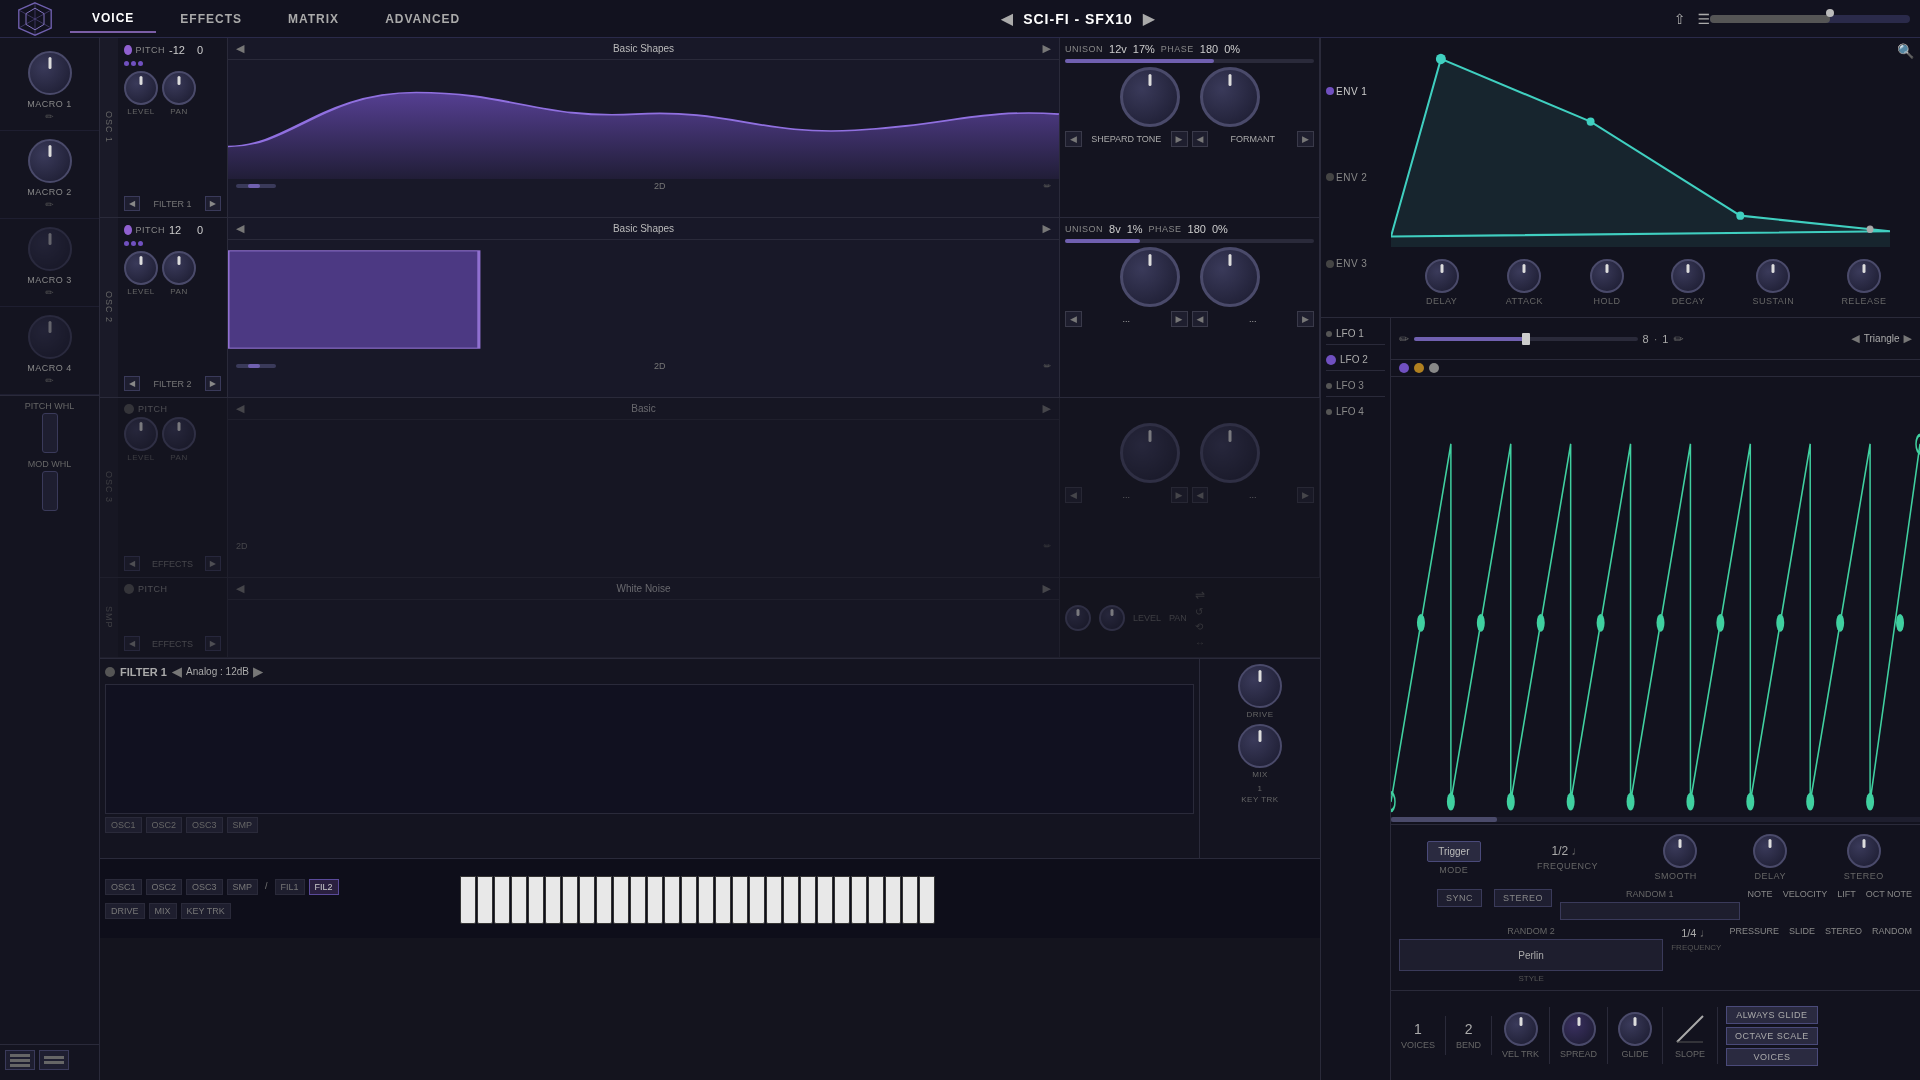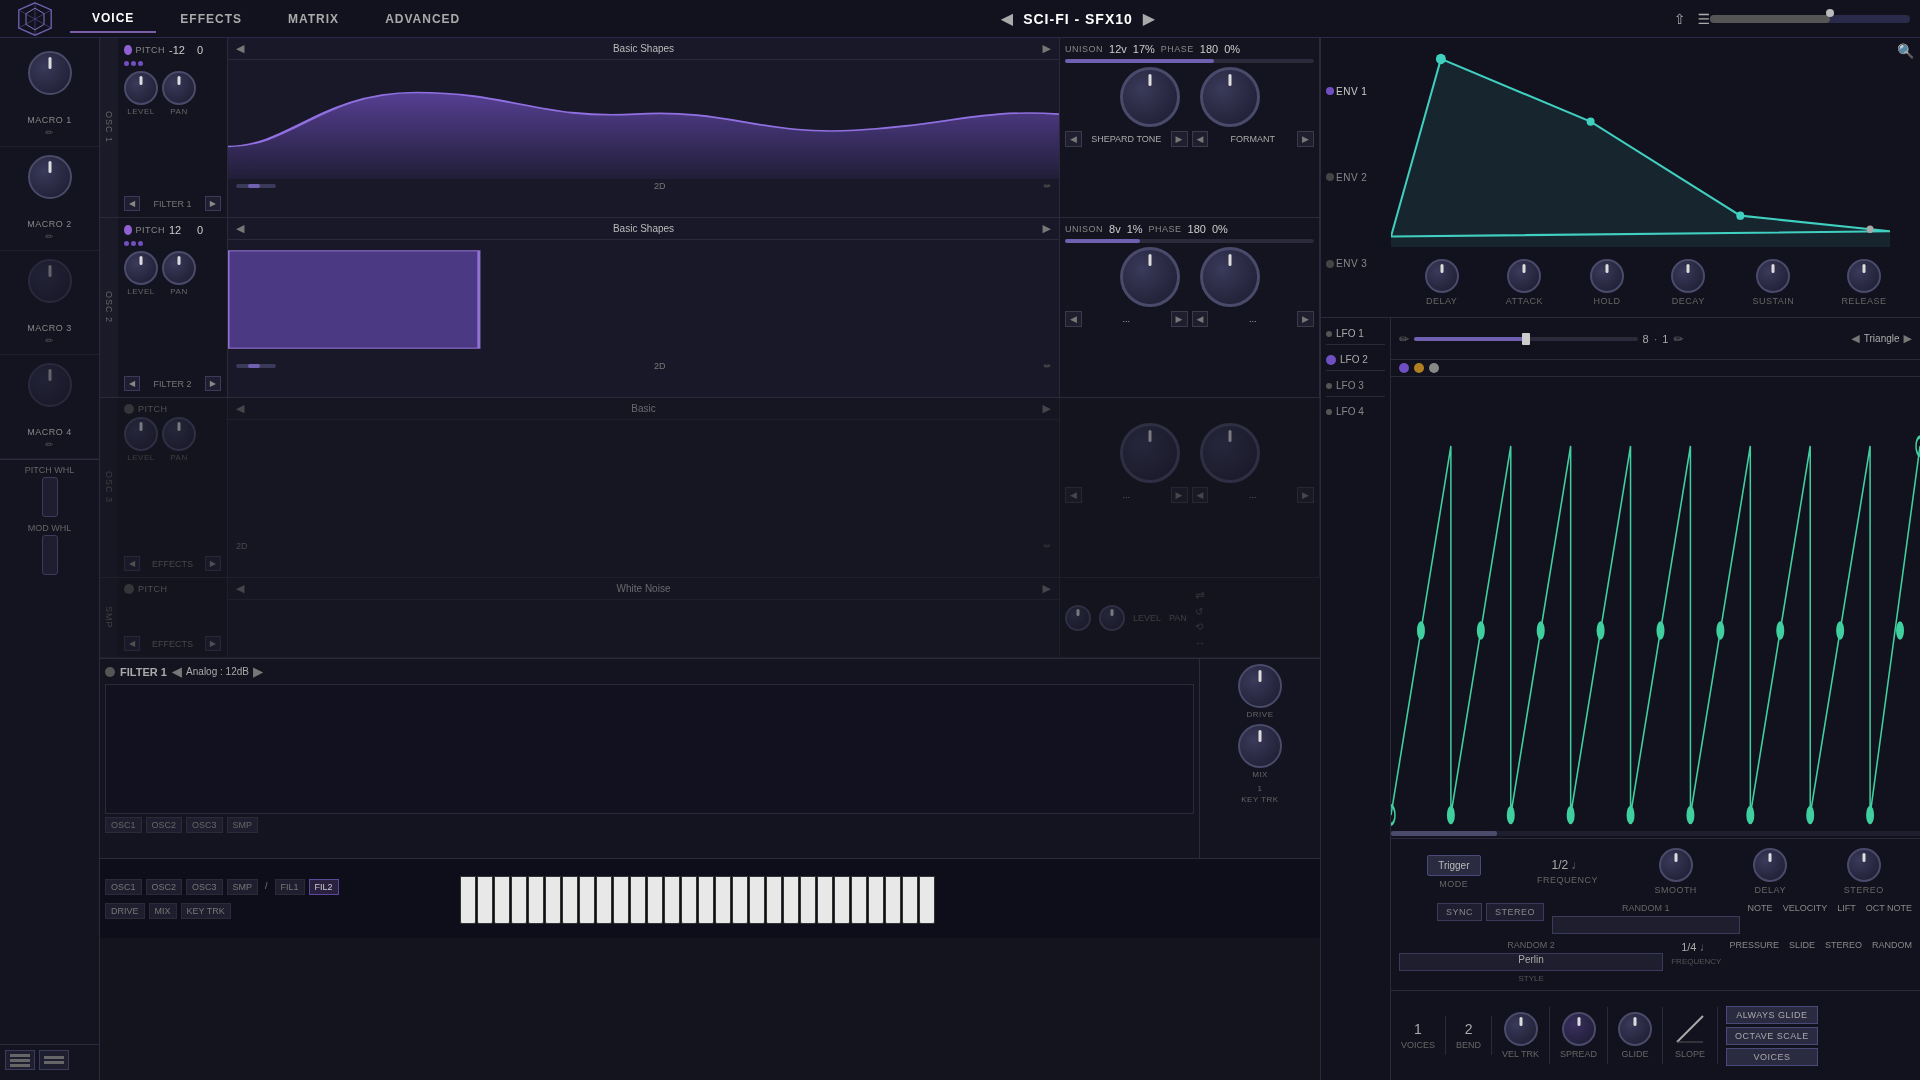--- a/index.html
+++ b/index.html
@@ -149,21 +149,21 @@
     }
     .knob.small::after { height: 9px; top: 3px; }
     .knob.tiny {
       width: 26px;
       height: 26px;
     }
     .knob.tiny::after { height: 7px; top: 2px; }
     .macro-label {
       font-size: 9px;
       color: #888;
-      margin-top: 20px;
+      margin-top: 4px;
       letter-spacing: 0.5px;
     }
     .pencil-icon {
       color: #555;
       font-size: 10px;
       cursor: pointer;
       margin-top: 2px;
     }
 
     
@@ -1092,39 +1092,39 @@
               </div>
 
               <div style="display:flex; flex-direction:column; align-items:center; gap:3px;">
                 <div style="display:flex; align-items:center; gap:3px;">
                   <span style="font-size:12px; color:#aaa;">1/2</span>
                   <span style="font-size:12px; color:#666;">♩</span>
                 </div>
                 <span style="font-size:9px; color:#666; letter-spacing:0.5px;">FREQUENCY</span>
               </div>
 
-              <div style="display:flex; flex-direction:column; align-items:center; gap:3px;">
+              <div style="display:flex; flex-direction:column; align-items:flex-end; gap:3px;">
                 <div class="knob small"></div>
                 <span style="font-size:9px; color:#666; letter-spacing:0.5px;">SMOOTH</span>
               </div>
 
               <div style="display:flex; flex-direction:column; align-items:center; gap:3px;">
                 <div class="knob small"></div>
                 <span style="font-size:9px; color:#666; letter-spacing:0.5px;">DELAY</span>
               </div>
 
               <div style="display:flex; flex-direction:column; align-items:center; gap:3px;">
                 <div class="knob small"></div>
                 <span style="font-size:9px; color:#666; letter-spacing:0.5px;">STEREO</span>
               </div>
             </div>
 
             <div style="display:flex; gap:8px; align-items:flex-start; padding:4px 0;">
 
-              <div style="display:flex; gap:4px;padding-left:38px;">
+              <div style="display:flex; gap:12px;padding-left:38px;">
                 <button class="sync-btn">SYNC</button>
                 <button class="stereo-btn">STEREO</button>
               </div>
 
               <div style="display:flex; flex-direction:column; gap:3px; flex:1;">
                 <span style="font-size:9px; color:#666; text-align:center;">RANDOM 1</span>
                 <div style="background:#1e1e2e; border:1px solid #3a3a5a; height:18px;"></div>
               </div>
 
               <div style="display:flex; gap:10px;">
@@ -1132,21 +1132,21 @@
                 <span style="font-size:9px; color:#888;">VELOCITY</span>
                 <span style="font-size:9px; color:#888;">LIFT</span>
                 <span style="font-size:9px; color:#888;">OCT NOTE</span>
               </div>
             </div>
 
             <div style="display:flex; gap:8px; align-items:flex-start; padding:2px 0;">
 
               <div style="flex:1; display:flex; flex-direction:column; gap:3px;">
                 <span style="font-size:9px; color:#666; text-align:center;">RANDOM 2</span>
-                <div style="background:#1e1e2e; border:1px solid #3a3a5a; height:18px; display:flex; justify-content:center;">
+                <div style="background:#1e1e2e; border:1px solid #3a3a5a; height:32px; display:flex; align-items:center; justify-content:center;">
                   <span style="font-size:10px; color:#aaa;">Perlin</span>
                 </div>
                 <span style="font-size:8px; color:#555; text-align:center;">STYLE</span>
               </div>
               <div style="display:flex; flex-direction:column; gap:3px; align-items:center;">
                 <div style="display:flex; align-items:center; gap:3px;">
                   <span style="font-size:11px; color:#aaa;">1/4</span>
                   <span style="font-size:12px; color:#666;">♩</span>
                 </div>
                 <span style="font-size:8px; color:#555;">FREQUENCY</span>

